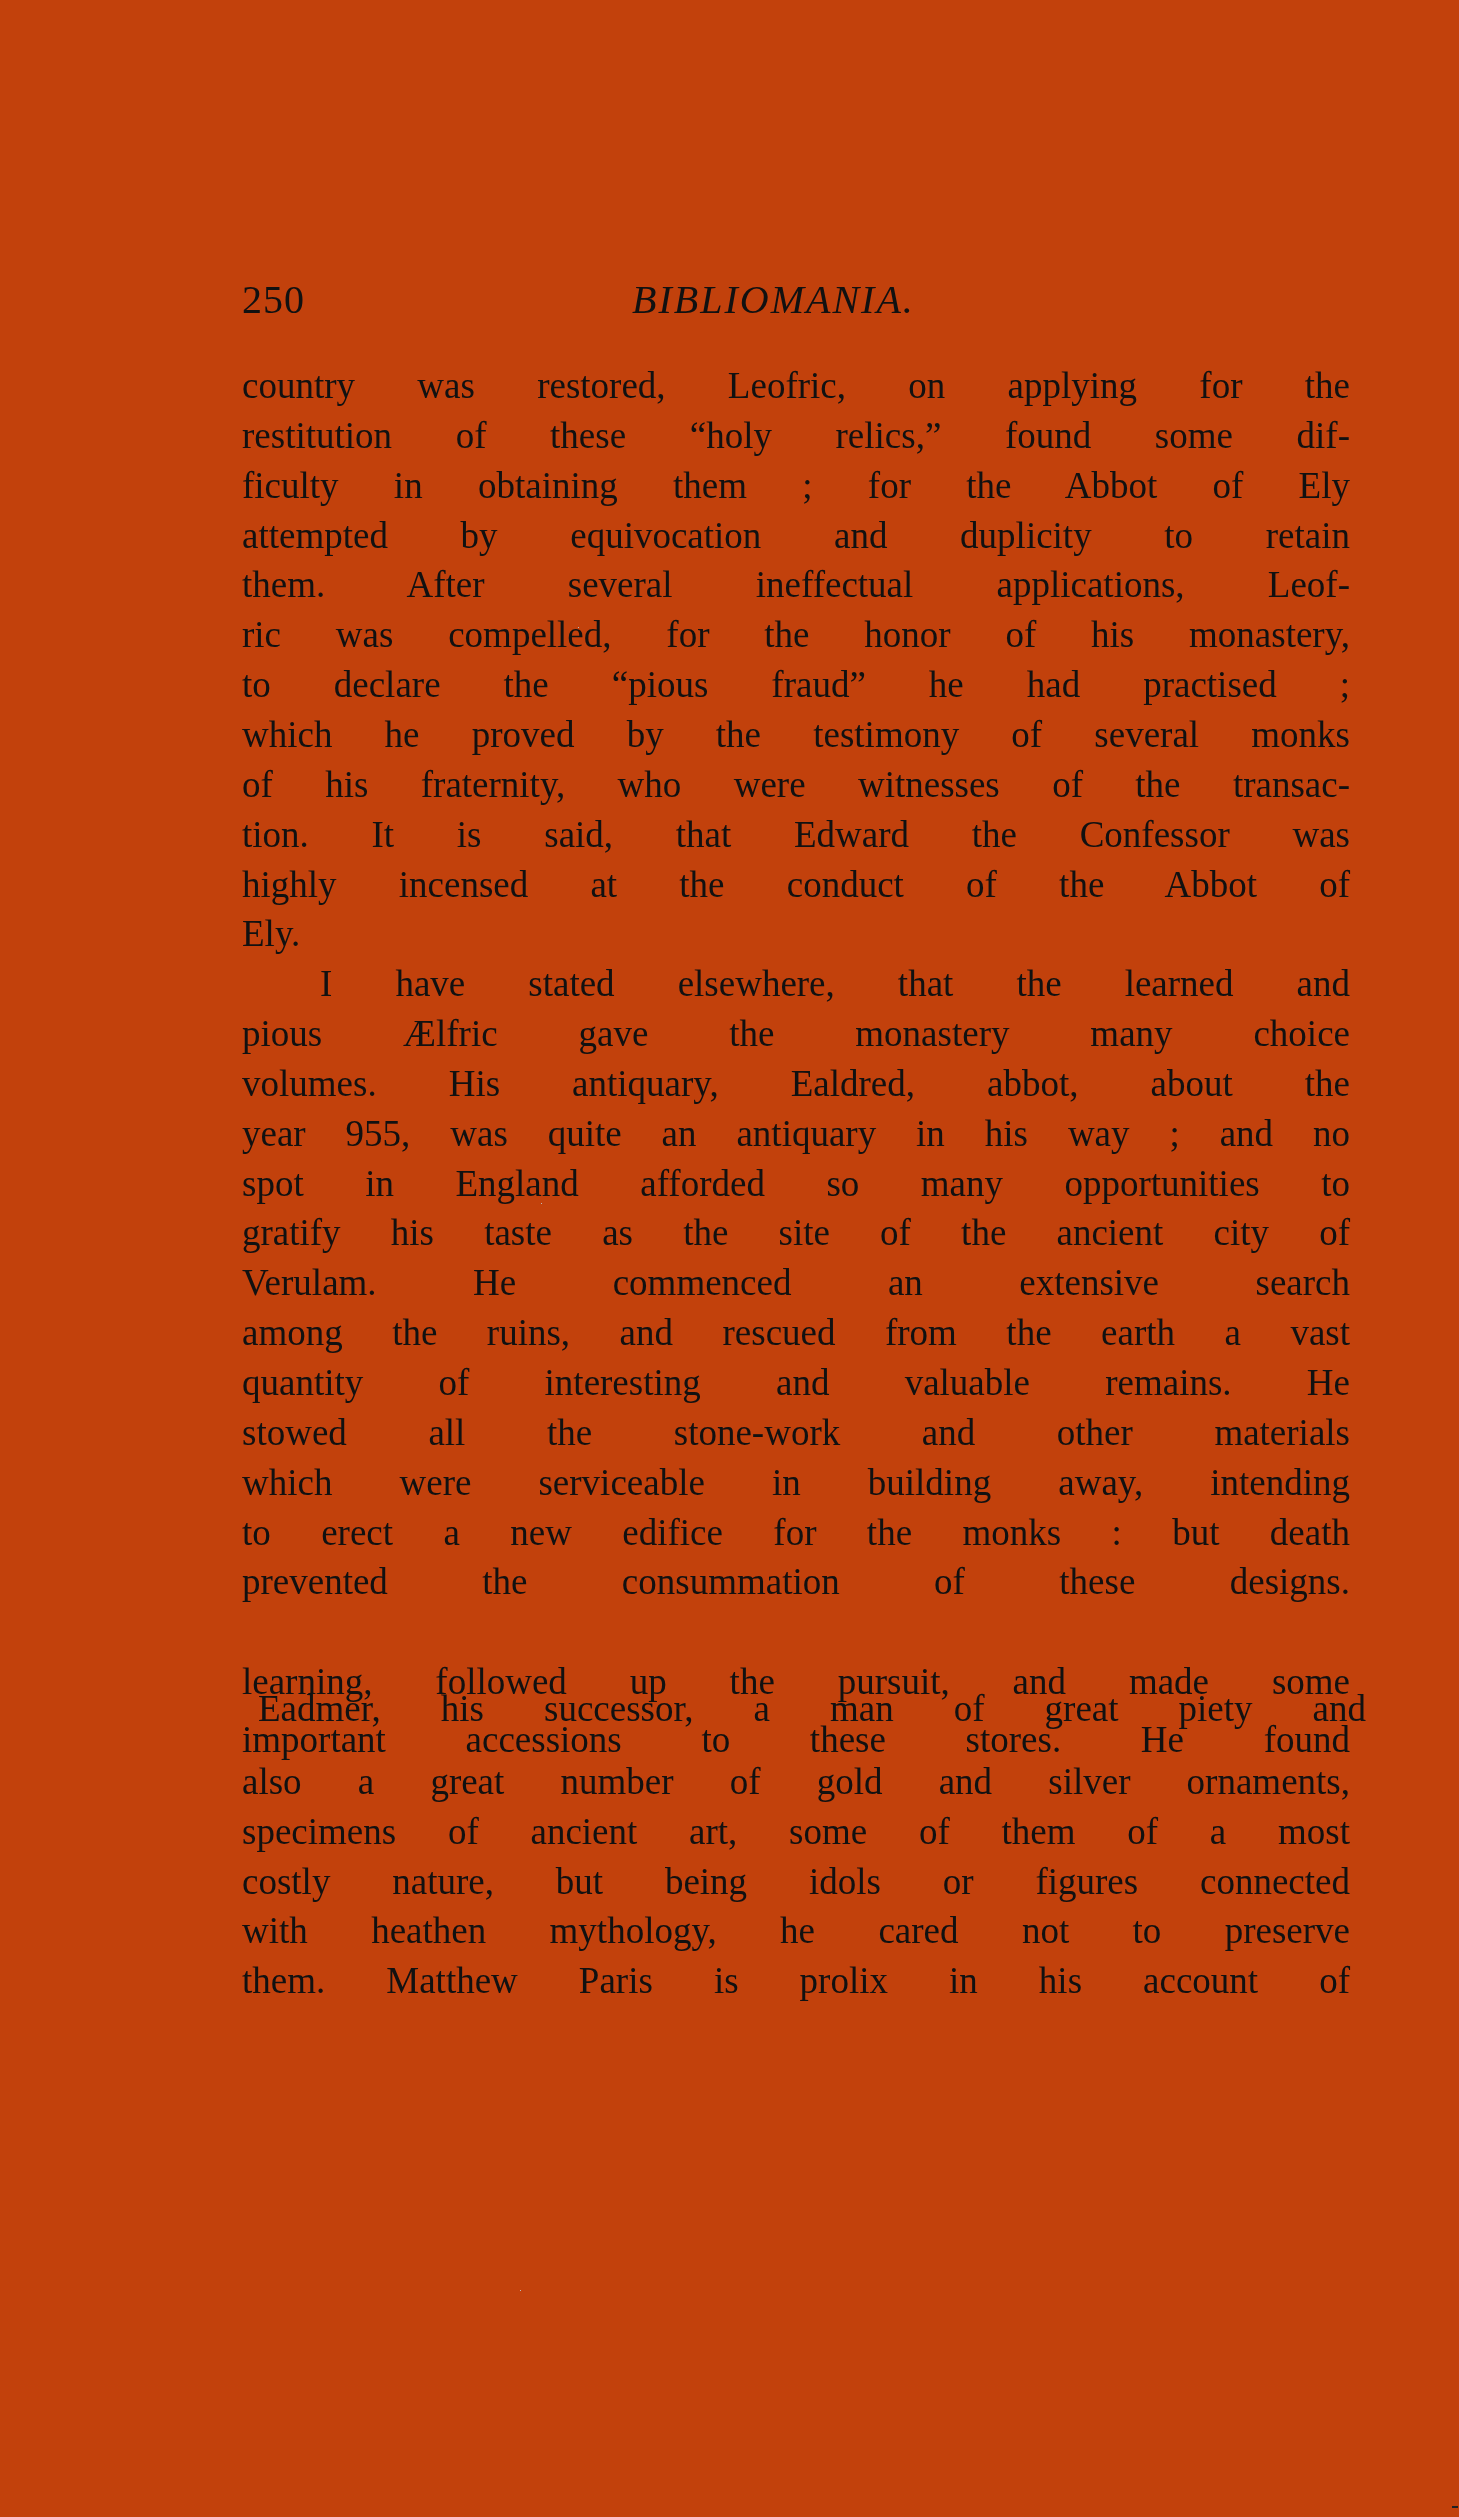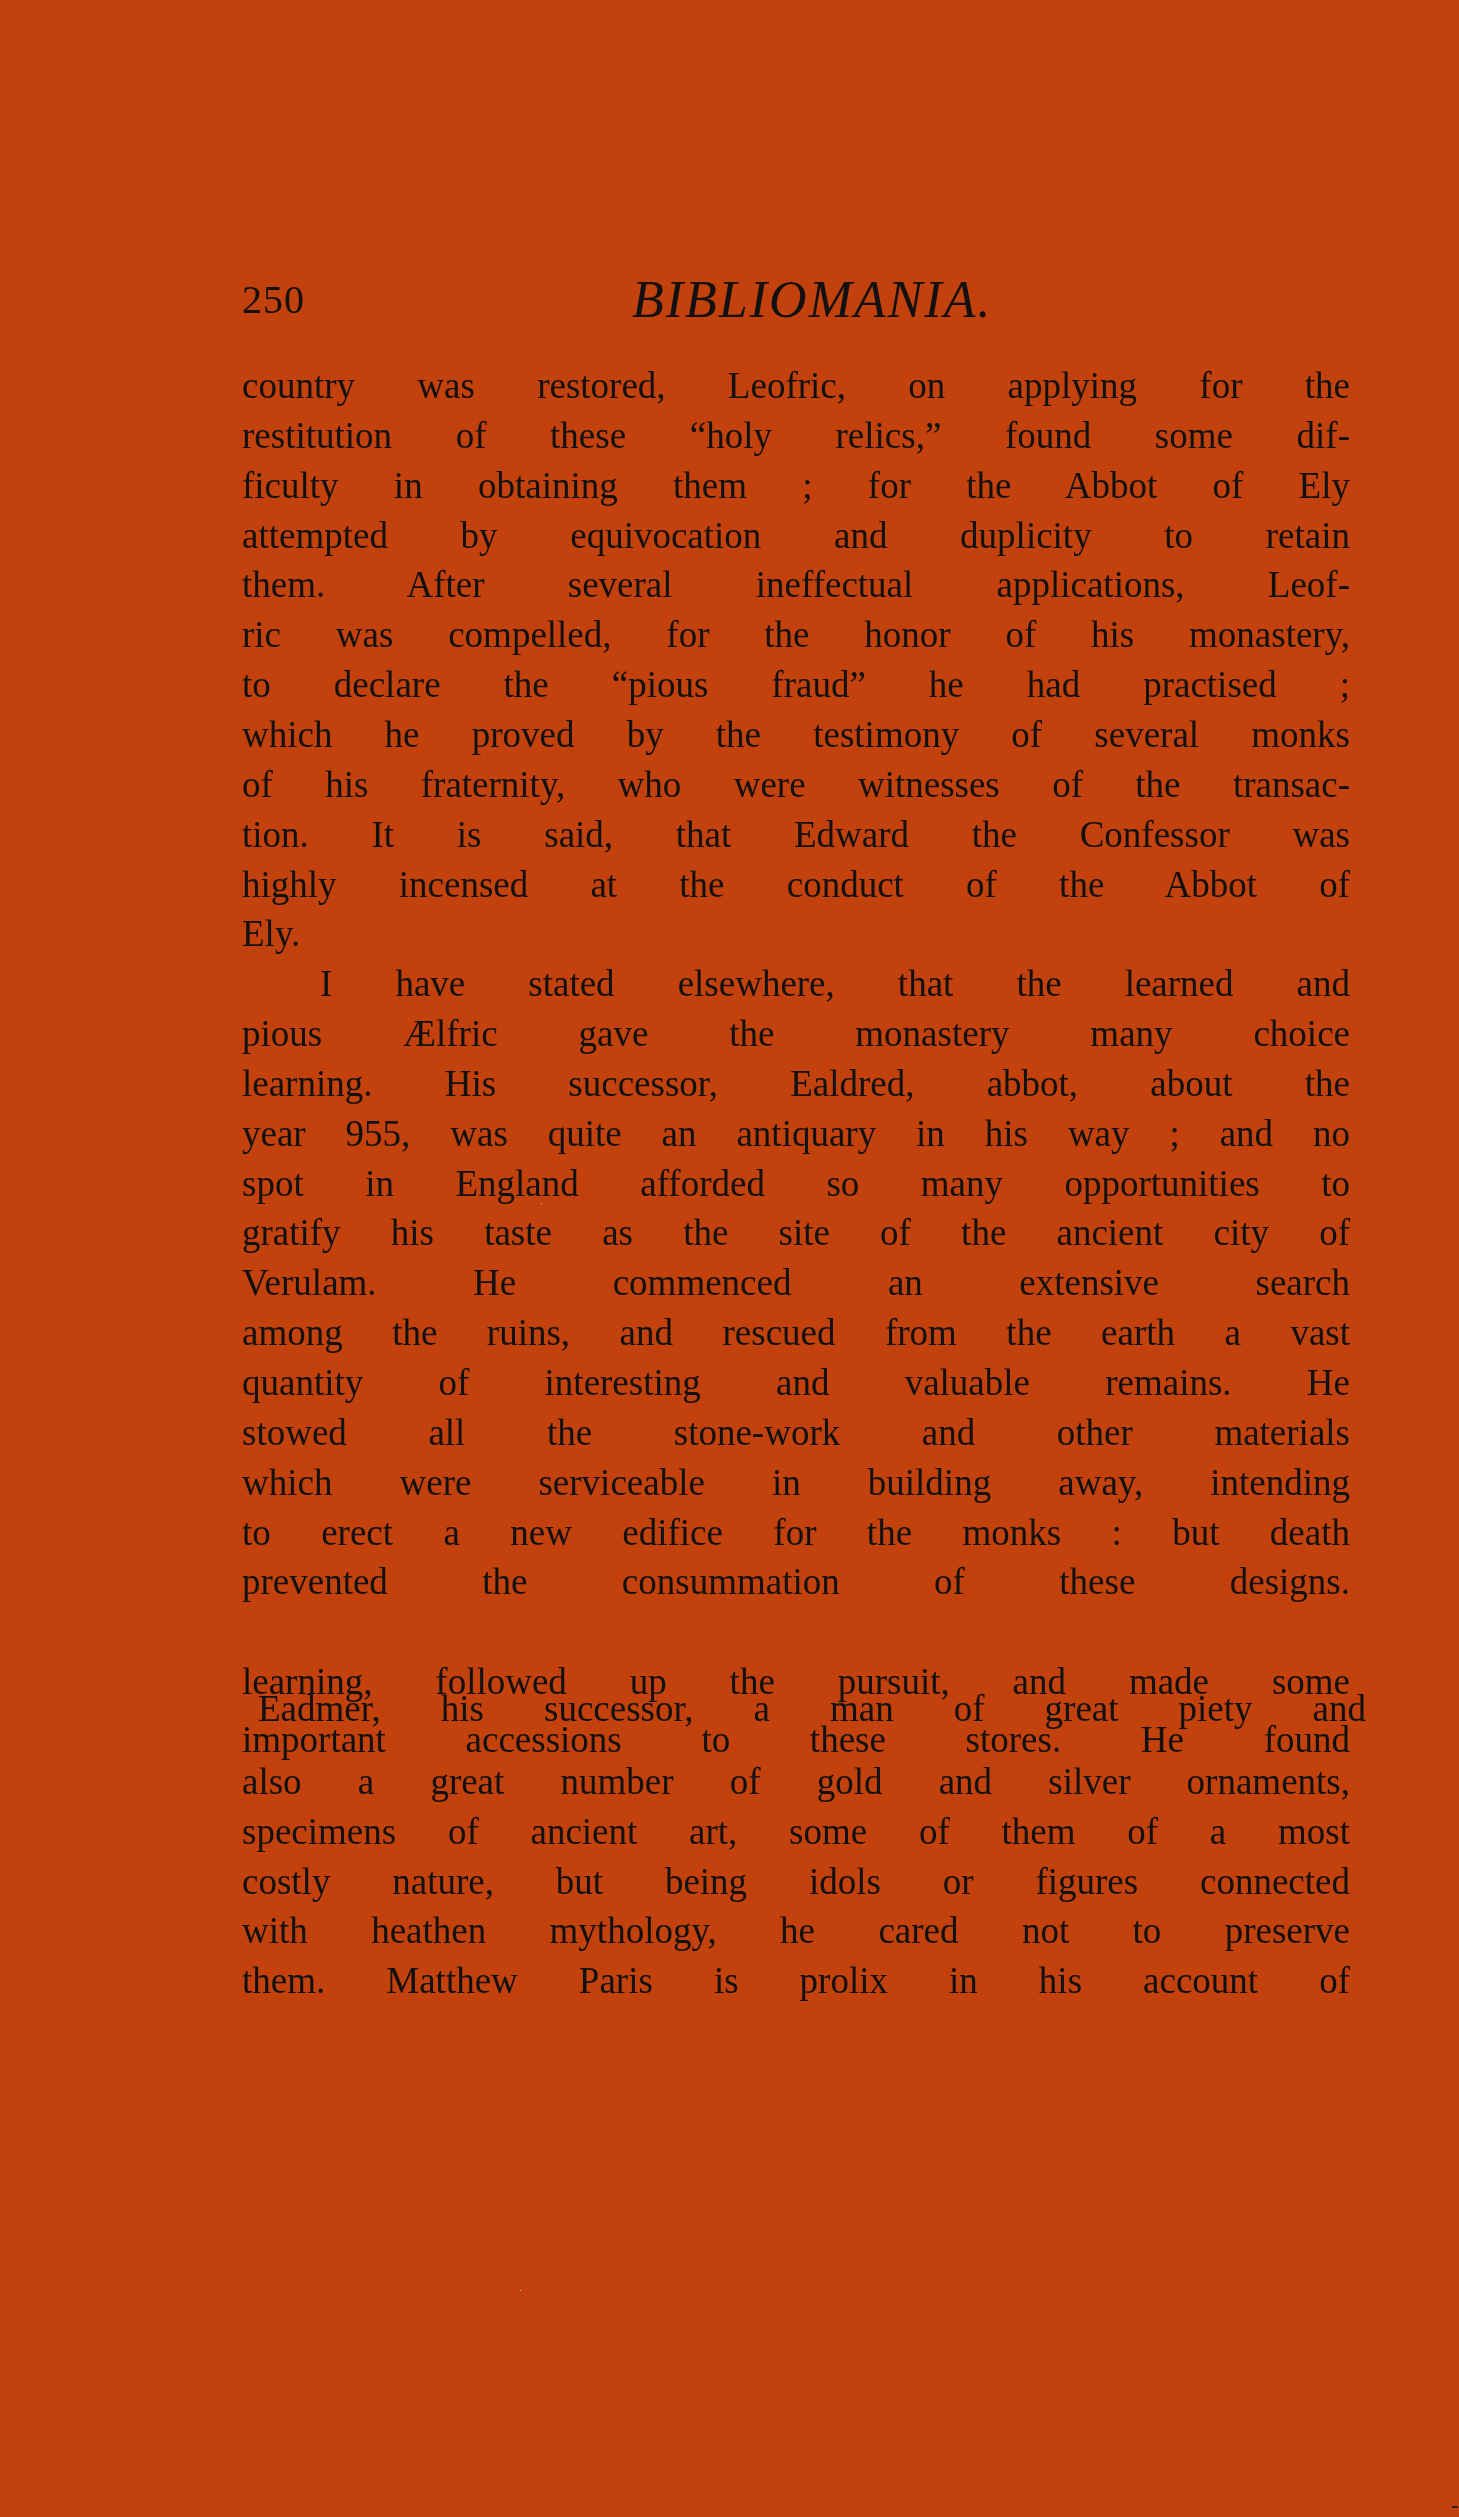--- a/index.html
+++ b/index.html
@@ -34,21 +34,21 @@
     left: 0;
     top: 0;
     font-size: 40px;
     line-height: 56px;
     letter-spacing: 1px;
   }
   .running-title {
     position: absolute;
     left: 390px;
     top: 0;
-    font-size: 52px;
+    font-size: 40px;
     line-height: 56px;
     font-style: italic;
     letter-spacing: 2px;
   }
   .body-text {
     position: absolute;
     left: 242px;
     top: 0;
     width: 1108px;
   }
@@ -105,21 +105,21 @@
       <div class="line" style="top: 560px; word-spacing: 34.1125px;">them.  After several ineffectual applications, Leof-</div>
       <div class="line" style="top: 610px; word-spacing: 20.4336px;">ric was compelled, for the honor of his monastery,</div>
       <div class="line" style="top: 660px; word-spacing: 30.8379px;">to declare the “pious fraud” he had practised ;</div>
       <div class="line" style="top: 710px; word-spacing: 17.1094px;">which he proved by the testimony of several monks</div>
       <div class="line" style="top: 760px; word-spacing: 17.3418px;">of his fraternity, who were witnesses of the transac-</div>
       <div class="line" style="top: 810px; word-spacing: 30.4824px;">tion.  It is said, that Edward the Confessor was</div>
       <div class="line" style="top: 860px; word-spacing: 29.8379px;">highly incensed at the conduct of the Abbot of</div>
       <div class="line last" style="top: 909px;">Ely.</div>
       <div class="line indent" style="top: 959px; word-spacing: 28.5804px;">I have stated elsewhere, that the learned and</div>
       <div class="line" style="top: 1009px; word-spacing: 41.099px;">pious Ælfric gave the monastery many choice</div>
-      <div class="line" style="top: 1059px; word-spacing: 29.2188px;">learning.  His successor, Ealdred, abbot, about the</div>
+      <div class="line" style="top: 1059px; word-spacing: 29.2188px;">volumes.  His antiquary, Ealdred, abbot, about the</div>
       <div class="line" style="top: 1109px; word-spacing: 11.7344px;">year 955, was quite an antiquary in his way ; and no</div>
       <div class="line" style="top: 1159px; word-spacing: 23.5826px;">spot in England afforded so many opportunities to</div>
       <div class="line" style="top: 1208px; word-spacing: 22.05px;">gratify his taste as the site of the ancient city of</div>
       <div class="line" style="top: 1258px; word-spacing: 50.9062px;">Verulam.  He commenced an extensive search</div>
       <div class="line" style="top: 1308px; word-spacing: 17.8316px;">among the ruins, and rescued from the earth a vast</div>
       <div class="line" style="top: 1358px; word-spacing: 33.9193px;">quantity of interesting and valuable remains.  He</div>
       <div class="line" style="top: 1408px; word-spacing: 41.9661px;">stowed all the stone-work and other materials</div>
       <div class="line" style="top: 1458px; word-spacing: 23.5547px;">which were serviceable in building away, intending</div>
       <div class="line" style="top: 1508px; word-spacing: 22.3156px;">to erect a new edifice for the monks : but death</div>
       <div class="line" style="top: 1557px; word-spacing: 48.2625px;">prevented the consummation of these designs.</div>

